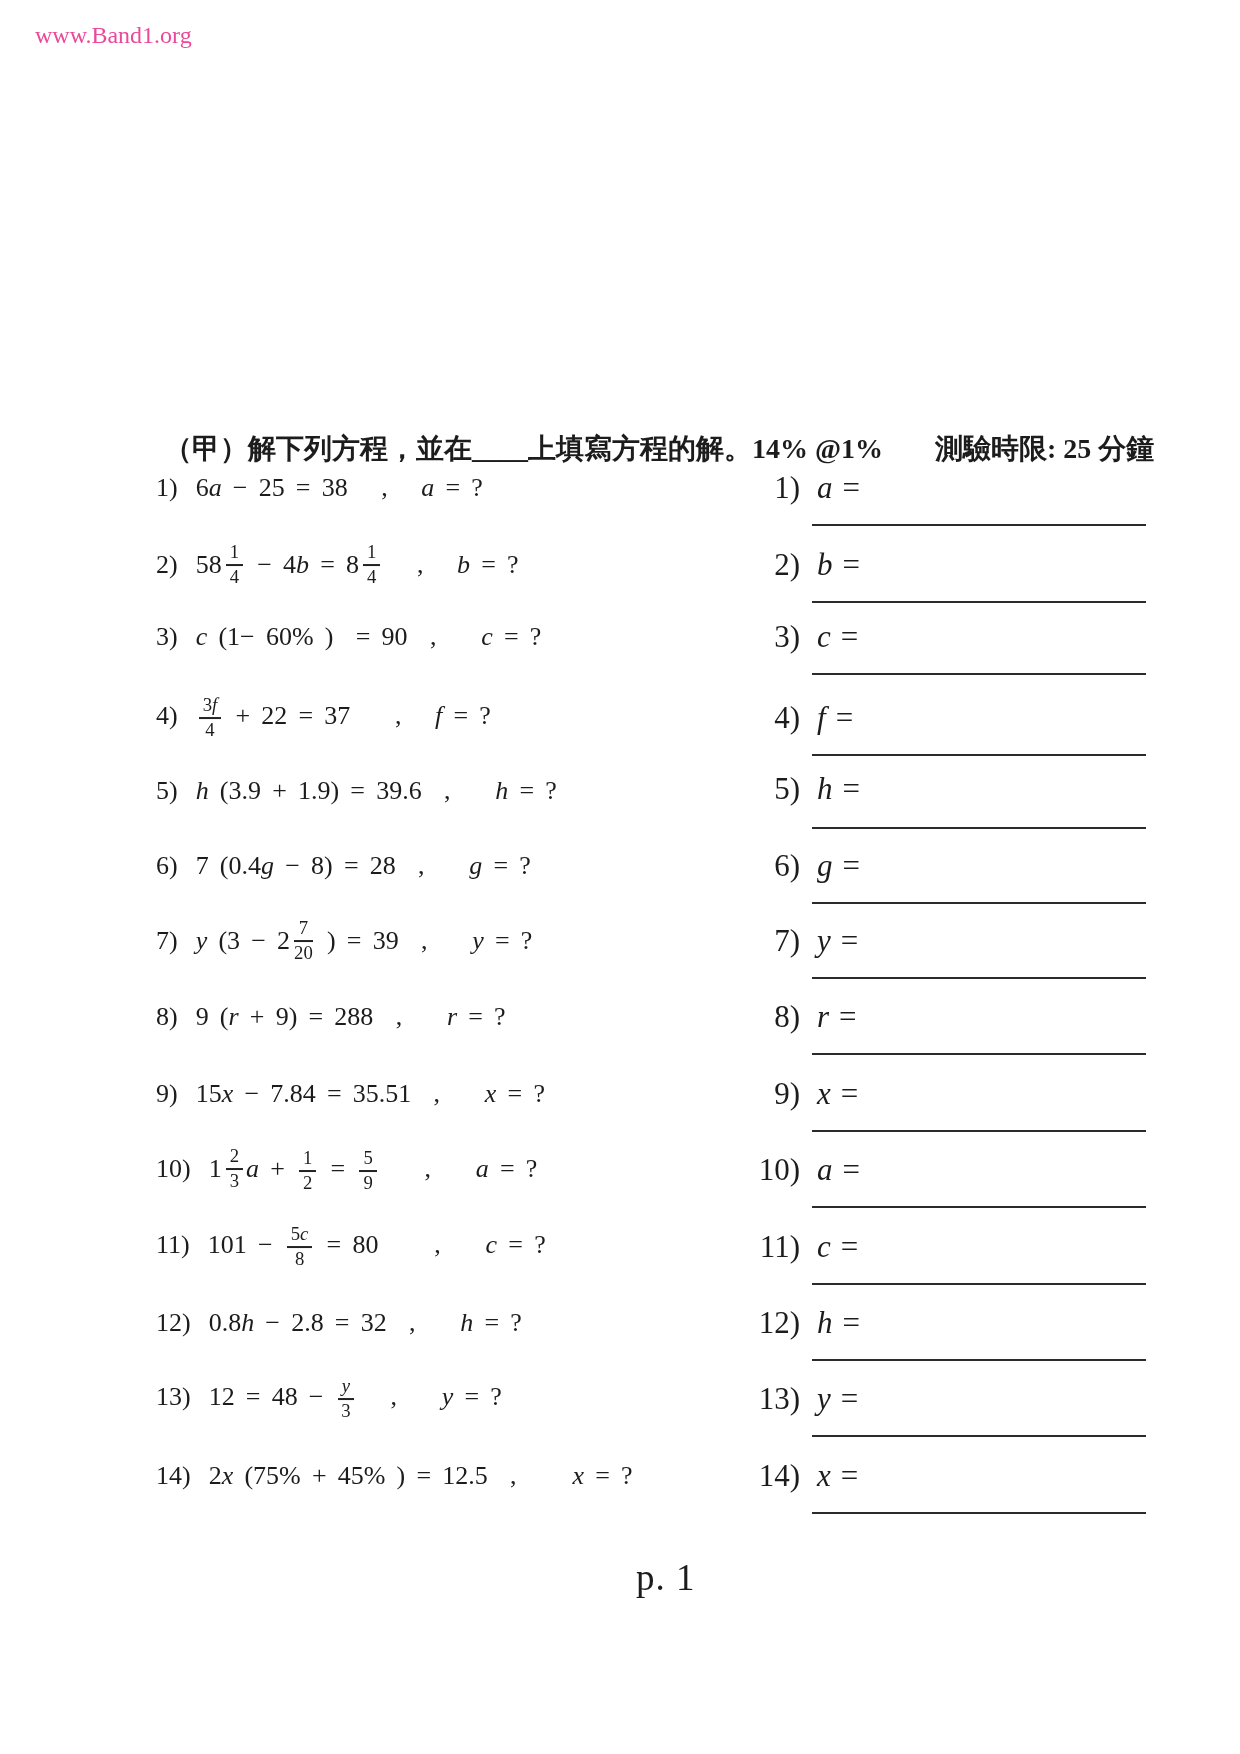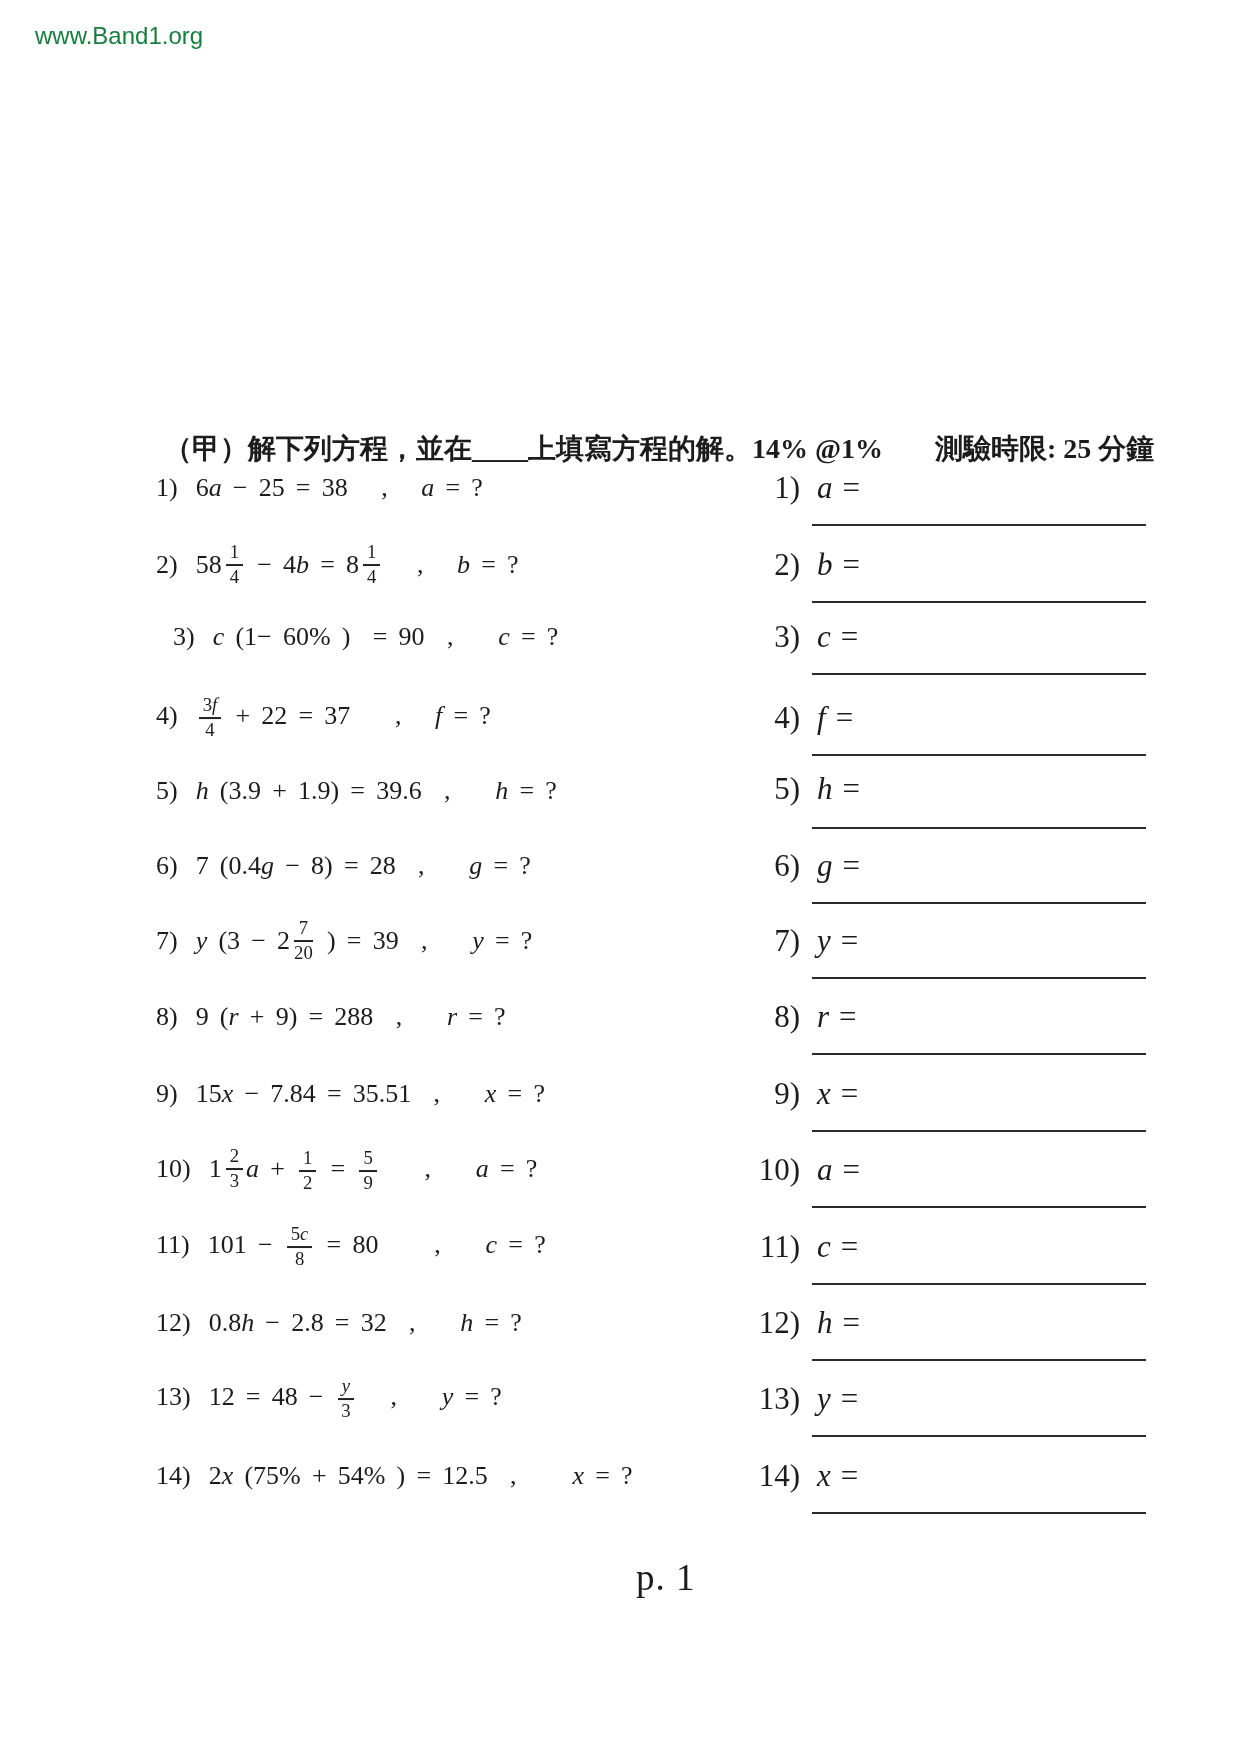--- a/index.html
+++ b/index.html
@@ -7,22 +7,22 @@
   body {
     width: 1240px; height: 1754px;
     background: #ffffff;
     position: relative;
     font-family: "Liberation Serif", "DejaVu Serif", serif;
     color: #1c1c1c;
     overflow: hidden;
   }
   .watermark {
     position: absolute; left: 35px; top: 22px;
-    font-family: Liberation Sans, sans-serif;
-    font-size: 24px; color: #15803d;
+    font-family: Liberation Serif, serif;
+    font-size: 24px; color: #ec4899;
   }
   .title-row {
     position: absolute; left: 150px; top: 398px; width: 1010px;
     font-size: 28px; font-weight: 700; white-space: pre;
   }
   .title-right { margin-left: 52px; }
   .problem {
     position: absolute; left: 156px;
     transform: translateY(-50%);
     font-size: 26px; white-space: pre;
@@ -65,21 +65,21 @@
   <span>（甲）解下列方程，並在____上填寫方程的解。14% @1%</span><span class="title-right">測驗時限: 25 分鐘</span>
 </div>
 
 <div id="rows">
     <div class="problem" style="top: 488px;"><span class="prob-no">1)</span><span class="equation"><span class="tk">6</span><span class="var">a</span><span class="tk"> − 25 = 38   ,   </span><span class="var">a</span><span class="tk"> = ?</span></span></div>
     <div class="answer-label" style="top: 488px;"><span class="answer-no">1)</span><span class="var">a</span><span class="answer-eq">=</span></div>
     <div class="answer-line" style="top: 524px;"></div>
     <div class="problem" style="top: 565px;"><span class="prob-no">2)</span><span class="equation"><span class="mixed"><span class="whole">58</span><span class="frac"><span class="fnum">1</span><span class="fden">4</span></span></span><span class="tk"> − 4</span><span class="var">b</span><span class="tk"> = </span><span class="mixed"><span class="whole">8</span><span class="frac"><span class="fnum">1</span><span class="fden">4</span></span></span><span class="tk">   ,   </span><span class="var">b</span><span class="tk"> = ?</span></span></div>
     <div class="answer-label" style="top: 565px;"><span class="answer-no">2)</span><span class="var">b</span><span class="answer-eq">=</span></div>
     <div class="answer-line" style="top: 601px;"></div>
-    <div class="problem" style="top: 637px; margin-left: 17px;"><span class="prob-no">3)</span><span class="equation"><span class="var">c</span><span class="tk"> (1− 60% )  = 90  ,    </span><span class="var">c</span><span class="tk"> = ?</span></span></div>
+    <div class="problem" style="top: 637px;"><span class="prob-no">3)</span><span class="equation"><span class="var">c</span><span class="tk"> (1− 60% )  = 90  ,    </span><span class="var">c</span><span class="tk"> = ?</span></span></div>
     <div class="answer-label" style="top: 637px;"><span class="answer-no">3)</span><span class="var">c</span><span class="answer-eq">=</span></div>
     <div class="answer-line" style="top: 673px;"></div>
     <div class="problem" style="top: 718px;"><span class="prob-no">4)</span><span class="equation"><span class="frac"><span class="fnum"><span class="tk">3</span><span class="var">f</span></span><span class="fden"><span class="tk">4</span></span></span><span class="tk"> + 22 = 37    ,   </span><span class="var">f</span><span class="tk"> = ?</span></span></div>
     <div class="answer-label" style="top: 718px;"><span class="answer-no">4)</span><span class="var">f</span><span class="answer-eq">=</span></div>
     <div class="answer-line" style="top: 754px;"></div>
     <div class="problem" style="top: 791px;"><span class="prob-no">5)</span><span class="equation"><span class="var">h</span><span class="tk"> (3.9 + 1.9) = 39.6  ,    </span><span class="var">h</span><span class="tk"> = ?</span></span></div>
     <div class="answer-label" style="top: 789px;"><span class="answer-no">5)</span><span class="var">h</span><span class="answer-eq">=</span></div>
     <div class="answer-line" style="top: 827px;"></div>
     <div class="problem" style="top: 866px;"><span class="prob-no">6)</span><span class="equation"><span class="tk">7 (0.4</span><span class="var">g</span><span class="tk"> − 8) = 28  ,    </span><span class="var">g</span><span class="tk"> = ?</span></span></div>
     <div class="answer-label" style="top: 866px;"><span class="answer-no">6)</span><span class="var">g</span><span class="answer-eq">=</span></div>
@@ -98,18 +98,18 @@
     <div class="answer-line" style="top: 1206px;"></div>
     <div class="problem" style="top: 1247px;"><span class="prob-no">11)</span><span class="equation"><span class="tk">101 − </span><span class="frac"><span class="fnum"><span class="tk">5</span><span class="var">c</span></span><span class="fden"><span class="tk">8</span></span></span><span class="tk"> = 80     ,    </span><span class="var">c</span><span class="tk"> = ?</span></span></div>
     <div class="answer-label" style="top: 1247px;"><span class="answer-no">11)</span><span class="var">c</span><span class="answer-eq">=</span></div>
     <div class="answer-line" style="top: 1283px;"></div>
     <div class="problem" style="top: 1323px;"><span class="prob-no">12)</span><span class="equation"><span class="tk">0.8</span><span class="var">h</span><span class="tk"> − 2.8 = 32  ,    </span><span class="var">h</span><span class="tk"> = ?</span></span></div>
     <div class="answer-label" style="top: 1323px;"><span class="answer-no">12)</span><span class="var">h</span><span class="answer-eq">=</span></div>
     <div class="answer-line" style="top: 1359px;"></div>
     <div class="problem" style="top: 1399px;"><span class="prob-no">13)</span><span class="equation"><span class="tk">12 = 48 − </span><span class="frac"><span class="fnum"><span class="var">y</span></span><span class="fden"><span class="tk">3</span></span></span><span class="tk">   ,    </span><span class="var">y</span><span class="tk"> = ?</span></span></div>
     <div class="answer-label" style="top: 1399px;"><span class="answer-no">13)</span><span class="var">y</span><span class="answer-eq">=</span></div>
     <div class="answer-line" style="top: 1435px;"></div>
-    <div class="problem" style="top: 1476px;"><span class="prob-no">14)</span><span class="equation"><span class="tk">2</span><span class="var">x</span><span class="tk"> (75% + 54% ) = 12.5  ,     </span><span class="var">x</span><span class="tk"> = ?</span></span></div>
+    <div class="problem" style="top: 1476px;"><span class="prob-no">14)</span><span class="equation"><span class="tk">2</span><span class="var">x</span><span class="tk"> (75% + 45% ) = 12.5  ,     </span><span class="var">x</span><span class="tk"> = ?</span></span></div>
     <div class="answer-label" style="top: 1476px;"><span class="answer-no">14)</span><span class="var">x</span><span class="answer-eq">=</span></div>
     <div class="answer-line" style="top: 1512px;"></div>
   </div>
 
 <div class="footer">p. 1</div>
 
 </body></html>

